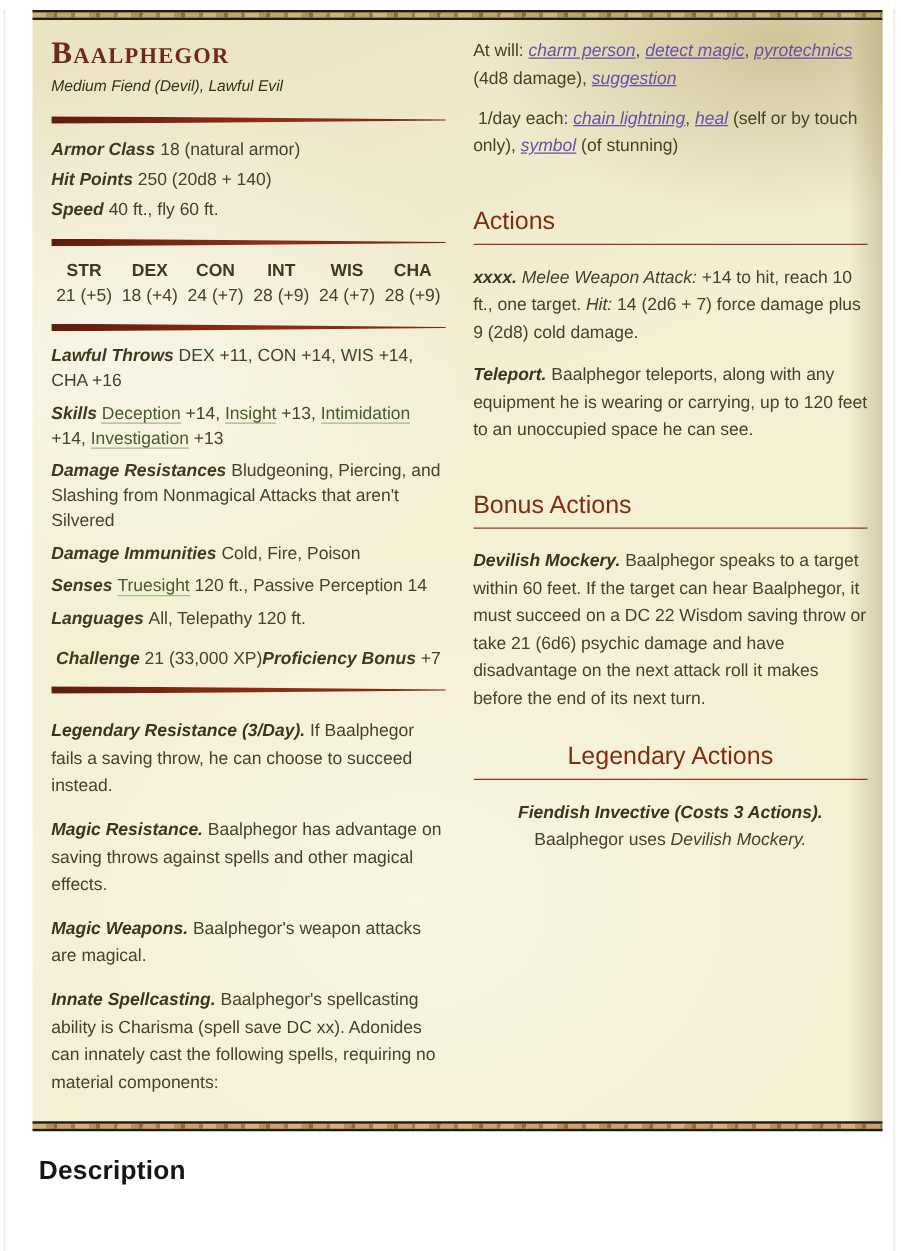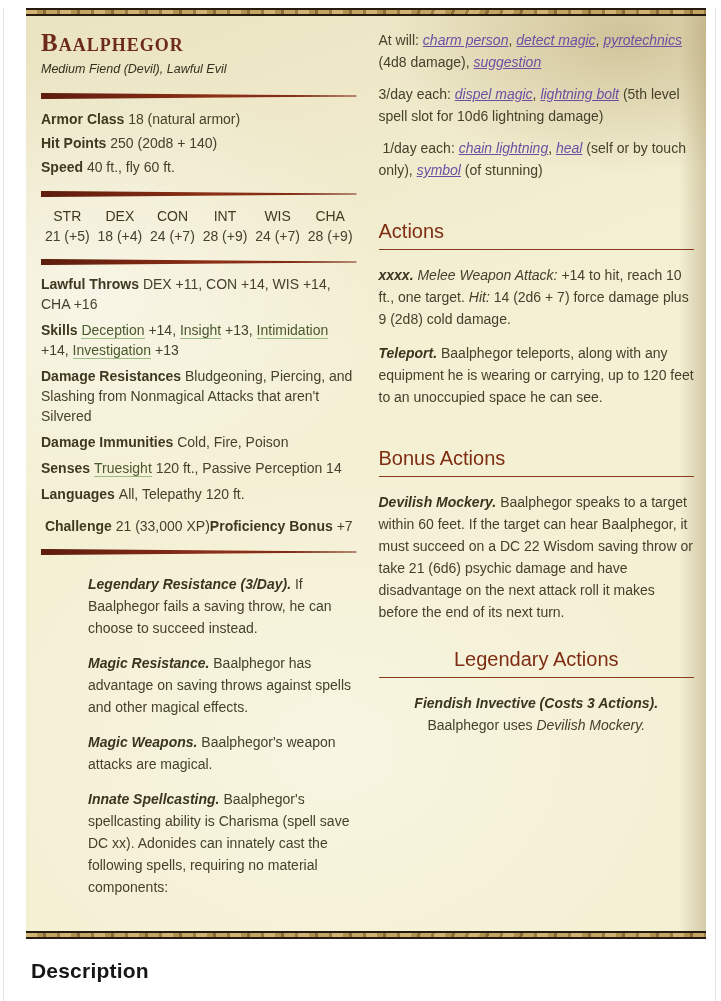--- a/index.html
+++ b/index.html
@@ -24,60 +24,60 @@
   .parchment {
     min-height:728px;
     background-color:#f4f0d4;
     background-image:
       radial-gradient(ellipse 340px 200px at 88% 2%, rgba(170,148,92,.45), rgba(170,148,92,0) 70%),
       radial-gradient(ellipse 420px 320px at 10% 30%, rgba(255,255,255,.5), rgba(255,255,255,0) 70%),
       radial-gradient(ellipse 500px 400px at 45% 80%, rgba(255,255,250,.35), rgba(255,255,255,0) 70%),
       linear-gradient(to right, rgba(150,130,80,0) 96%, rgba(150,130,80,.35)),
       linear-gradient(160deg, rgba(190,170,110,.18), rgba(244,240,212,0) 40%);
     display:flex; gap:22px;
-    padding:13px 12px 20px 15px;
+    padding:13px 12px 8px 15px;
     color:#46412c; font-size:14px; line-height:21px;
   }
   .col { flex:1 1 0; min-width:0; }
 
   .creature-title {
     font-family:"Liberation Serif","DejaVu Serif",serif;
     font-variant:small-caps; font-weight:bold;
     font-size:25px; line-height:28px; letter-spacing:1px;
     color:#6e2a18;
   }
   .creature-meta { font-style:italic; font-size:12.5px; color:#34301f; margin-top:2px; }
 
   .taper {
     height:6px; margin:13px 0 9px 0; width:100%;
     background:linear-gradient(to right,#5e1d0d,#8c2f16 55%,#7c2a14);
     clip-path:polygon(0 0, 7px 0, 100% 42%, 100% 58%, 7px 100%, 0 100%);
   }
 
   .prop-line { margin:0 0 6px 0; line-height:20px; }
   .core-line { margin:0 0 2px 0; line-height:22px; }
-  .b { font-weight:bold; color:#3f3920; }
+  .b { font-weight:bold; color:#3f3920;font-style:italic; }
   .i { font-style:italic; }
   .bi { font-weight:bold; font-style:italic; color:#3b3520; }
   .skill {
     color:#49592c; border-bottom:1px solid #9dbb84; cursor:pointer;margin-top:46px;
   }
   .spell {
     color:#6b4fa3; font-style:italic; text-decoration:underline; cursor:pointer;
   }
 
   .abilities { display:flex; text-align:center; margin:4px 0 2px 0; }
   .ability { flex:1 1 0; }
-  .ability .nm { font-weight:normal; display:block; line-height:20px; color:#3f3920; }
+  .ability .nm { font-weight:bold; display:block; line-height:20px; color:#3f3920; }
   .ability .vl { display:block; line-height:20px; }
 
   .challenge-row { display:flex; justify-content:center; margin-top:12px; line-height:20px; }
 
   .trait { margin:0 0 13px 0; line-height:22px; }
-  .traits-wrap { margin-top:18px;margin-left:47px; }
+  .traits-wrap { margin-top:18px; }
 
   .spell-line { margin:0 0 10px 0; line-height:22px; }
 
   .section-heading {
     font-size:20px; line-height:24px; color:#7e2d12;
     border-bottom:1px solid #8c3a1d; padding-bottom:6px; margin-bottom:14px;
     font-family:"Liberation Sans","DejaVu Sans",sans-serif; font-weight:normal;
   }
   .section { margin-top:38px; }
   .section.tight { margin-top:24px;text-align:center; }
@@ -158,21 +158,20 @@
         <div class="traits-wrap">
           <p class="trait"><span class="bi">Legendary Resistance (3/Day). </span><span>If Baalphegor fails a saving throw, he can choose to succeed instead.</span></p>
           <p class="trait"><span class="bi">Magic Resistance. </span><span>Baalphegor has advantage on saving throws against spells and other magical effects.</span></p>
           <p class="trait"><span class="bi">Magic Weapons. </span><span>Baalphegor's weapon attacks are magical.</span></p>
           <p class="trait"><span class="bi">Innate Spellcasting. </span><span>Baalphegor's spellcasting ability is Charisma (spell save DC xx). Adonides can innately cast the following spells, requiring no material components:</span></p>
         </div>
       </div>
 
       <div class="col">
         <p class="spell-line"><span>At will: </span><span class="spell">charm person</span><span>, </span><span class="spell">detect magic</span><span>,  </span><span class="spell">pyrotechnics</span><span> (4d8 damage), </span><span class="spell">suggestion</span></p>
-        <p class="spell-line"><span>3/day each: </span><span class="spell">dispel magic</span><span>, </span><span class="spell">lightning bolt</span><span> (5th level spell slot for 10d6 lightning damage)</span></p>
         <p class="spell-line"><span>&nbsp;1/day each: </span><span class="spell">chain lightning</span><span>, </span><span class="spell">heal</span><span> (self or by touch only), </span><span class="spell">symbol</span><span> (of stunning)</span></p>
 
         <div class="section">
           <h3 class="section-heading">Actions</h3>
           <p class="section-item"><span class="bi">xxxx. </span><span class="i">Melee Weapon Attack:</span><span> +14 to hit, reach 10 ft., one target. </span><span class="i">Hit:</span><span> 14 (2d6 + 7) force damage plus 9 (2d8) cold damage.</span></p>
           <p class="section-item"><span class="bi">Teleport. </span><span>Baalphegor teleports, along with any equipment he is wearing or carrying, up to 120 feet to an unoccupied space he can see.</span></p>
         </div>
 
         <div class="section">
           <h3 class="section-heading">Bonus Actions</h3>

